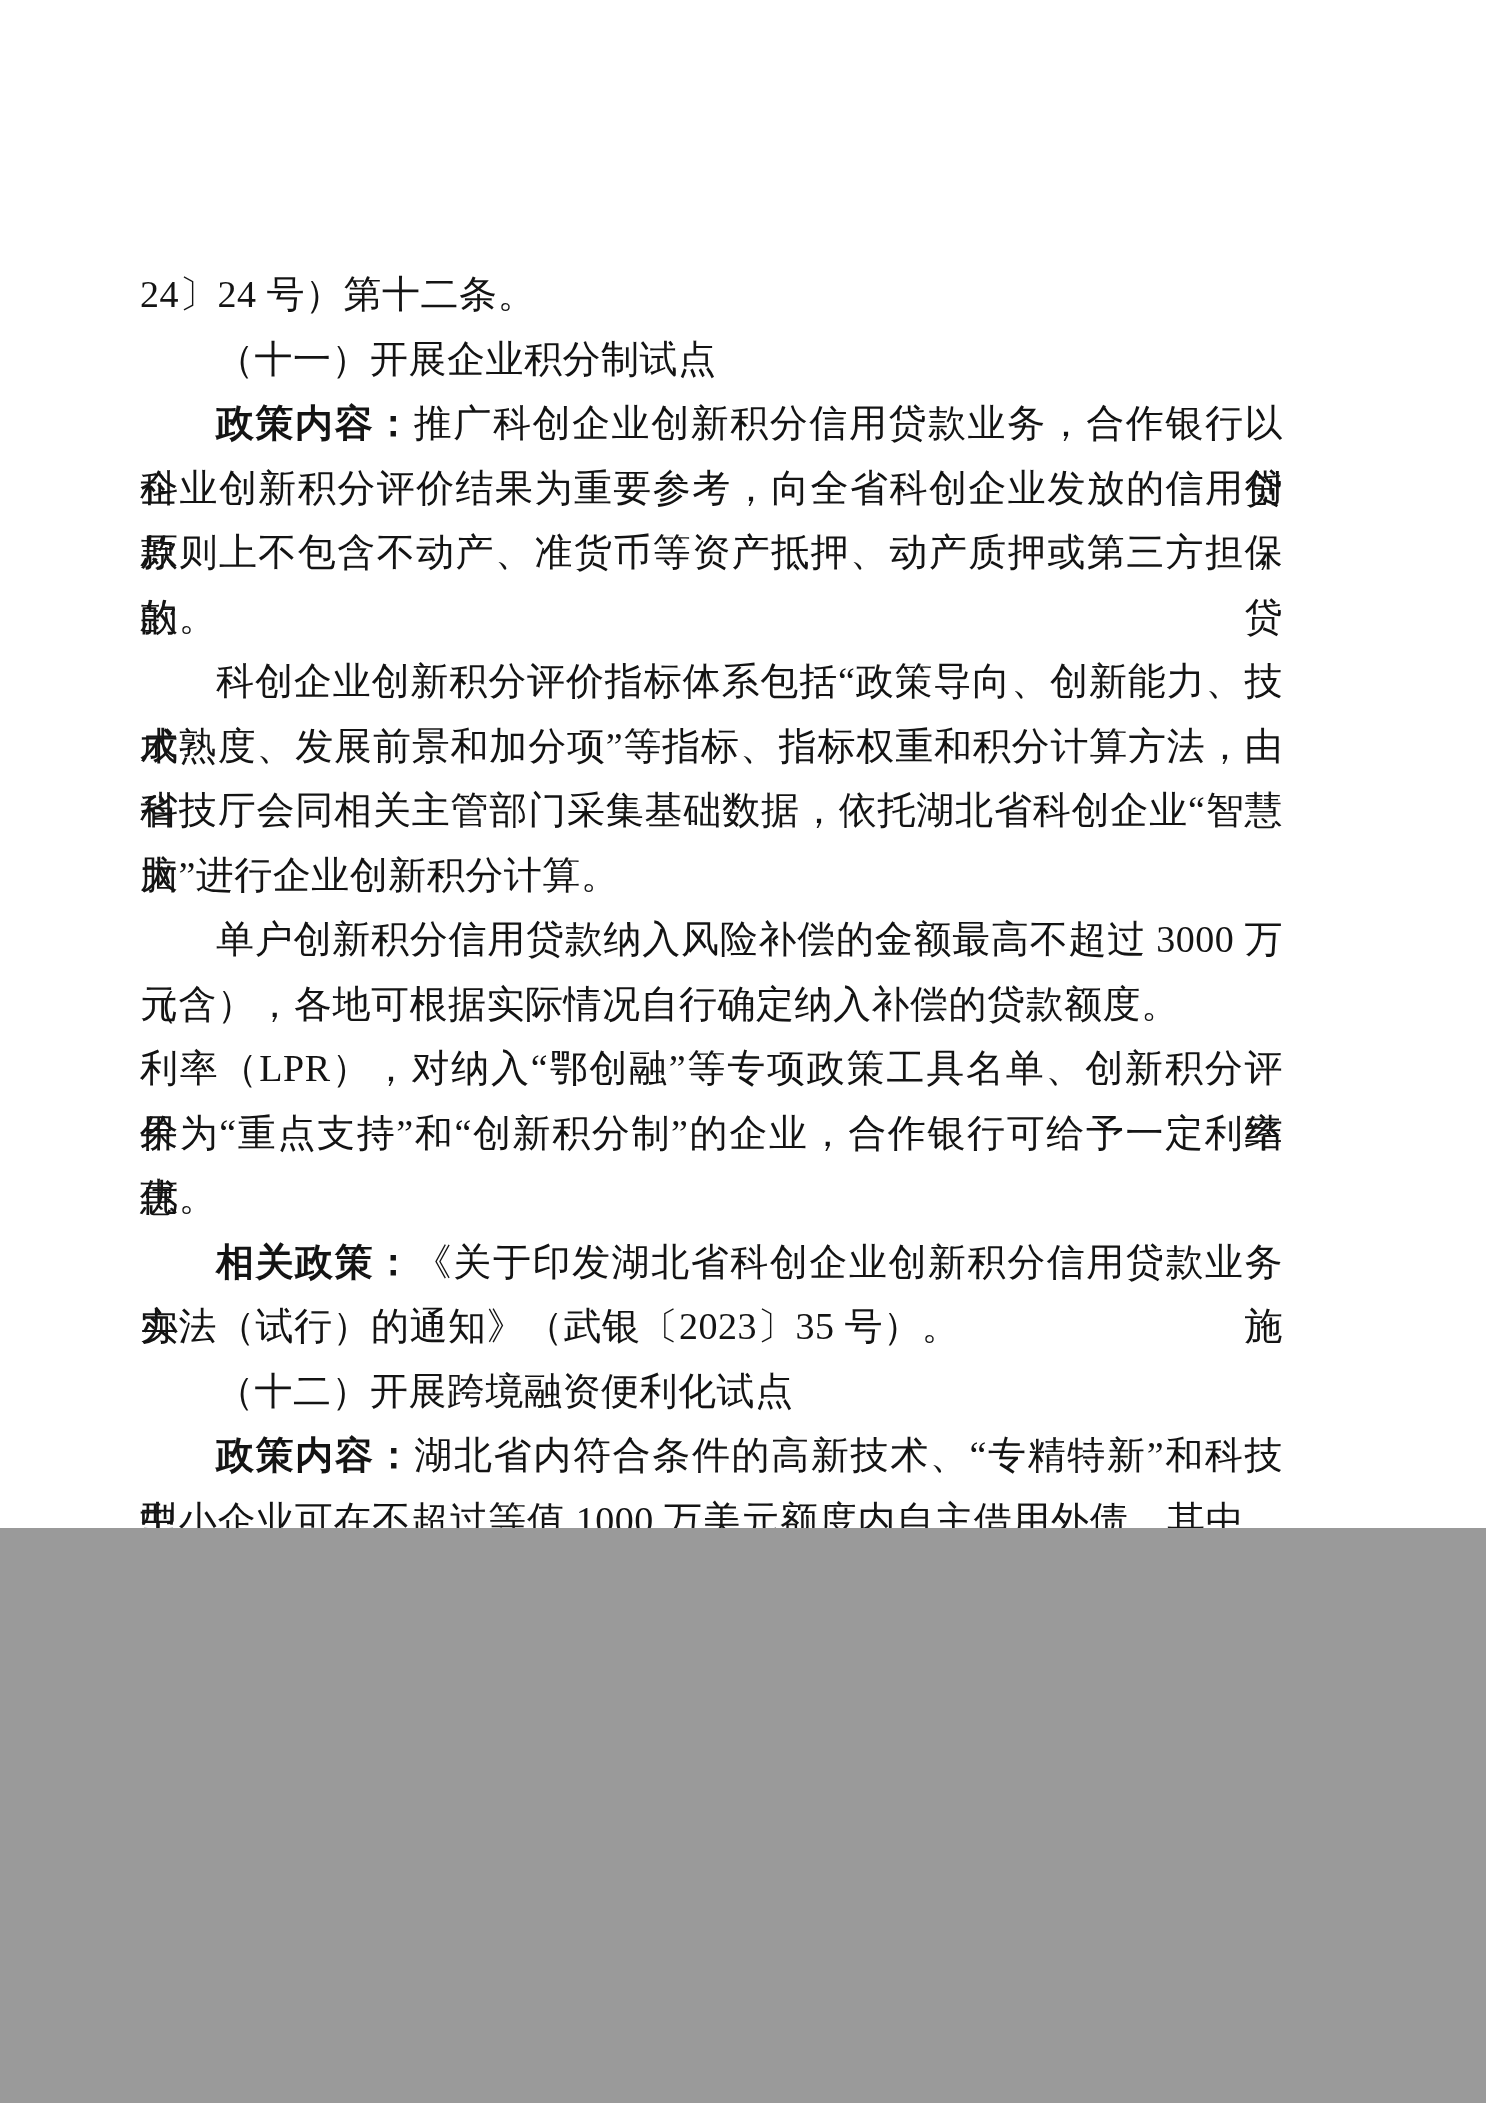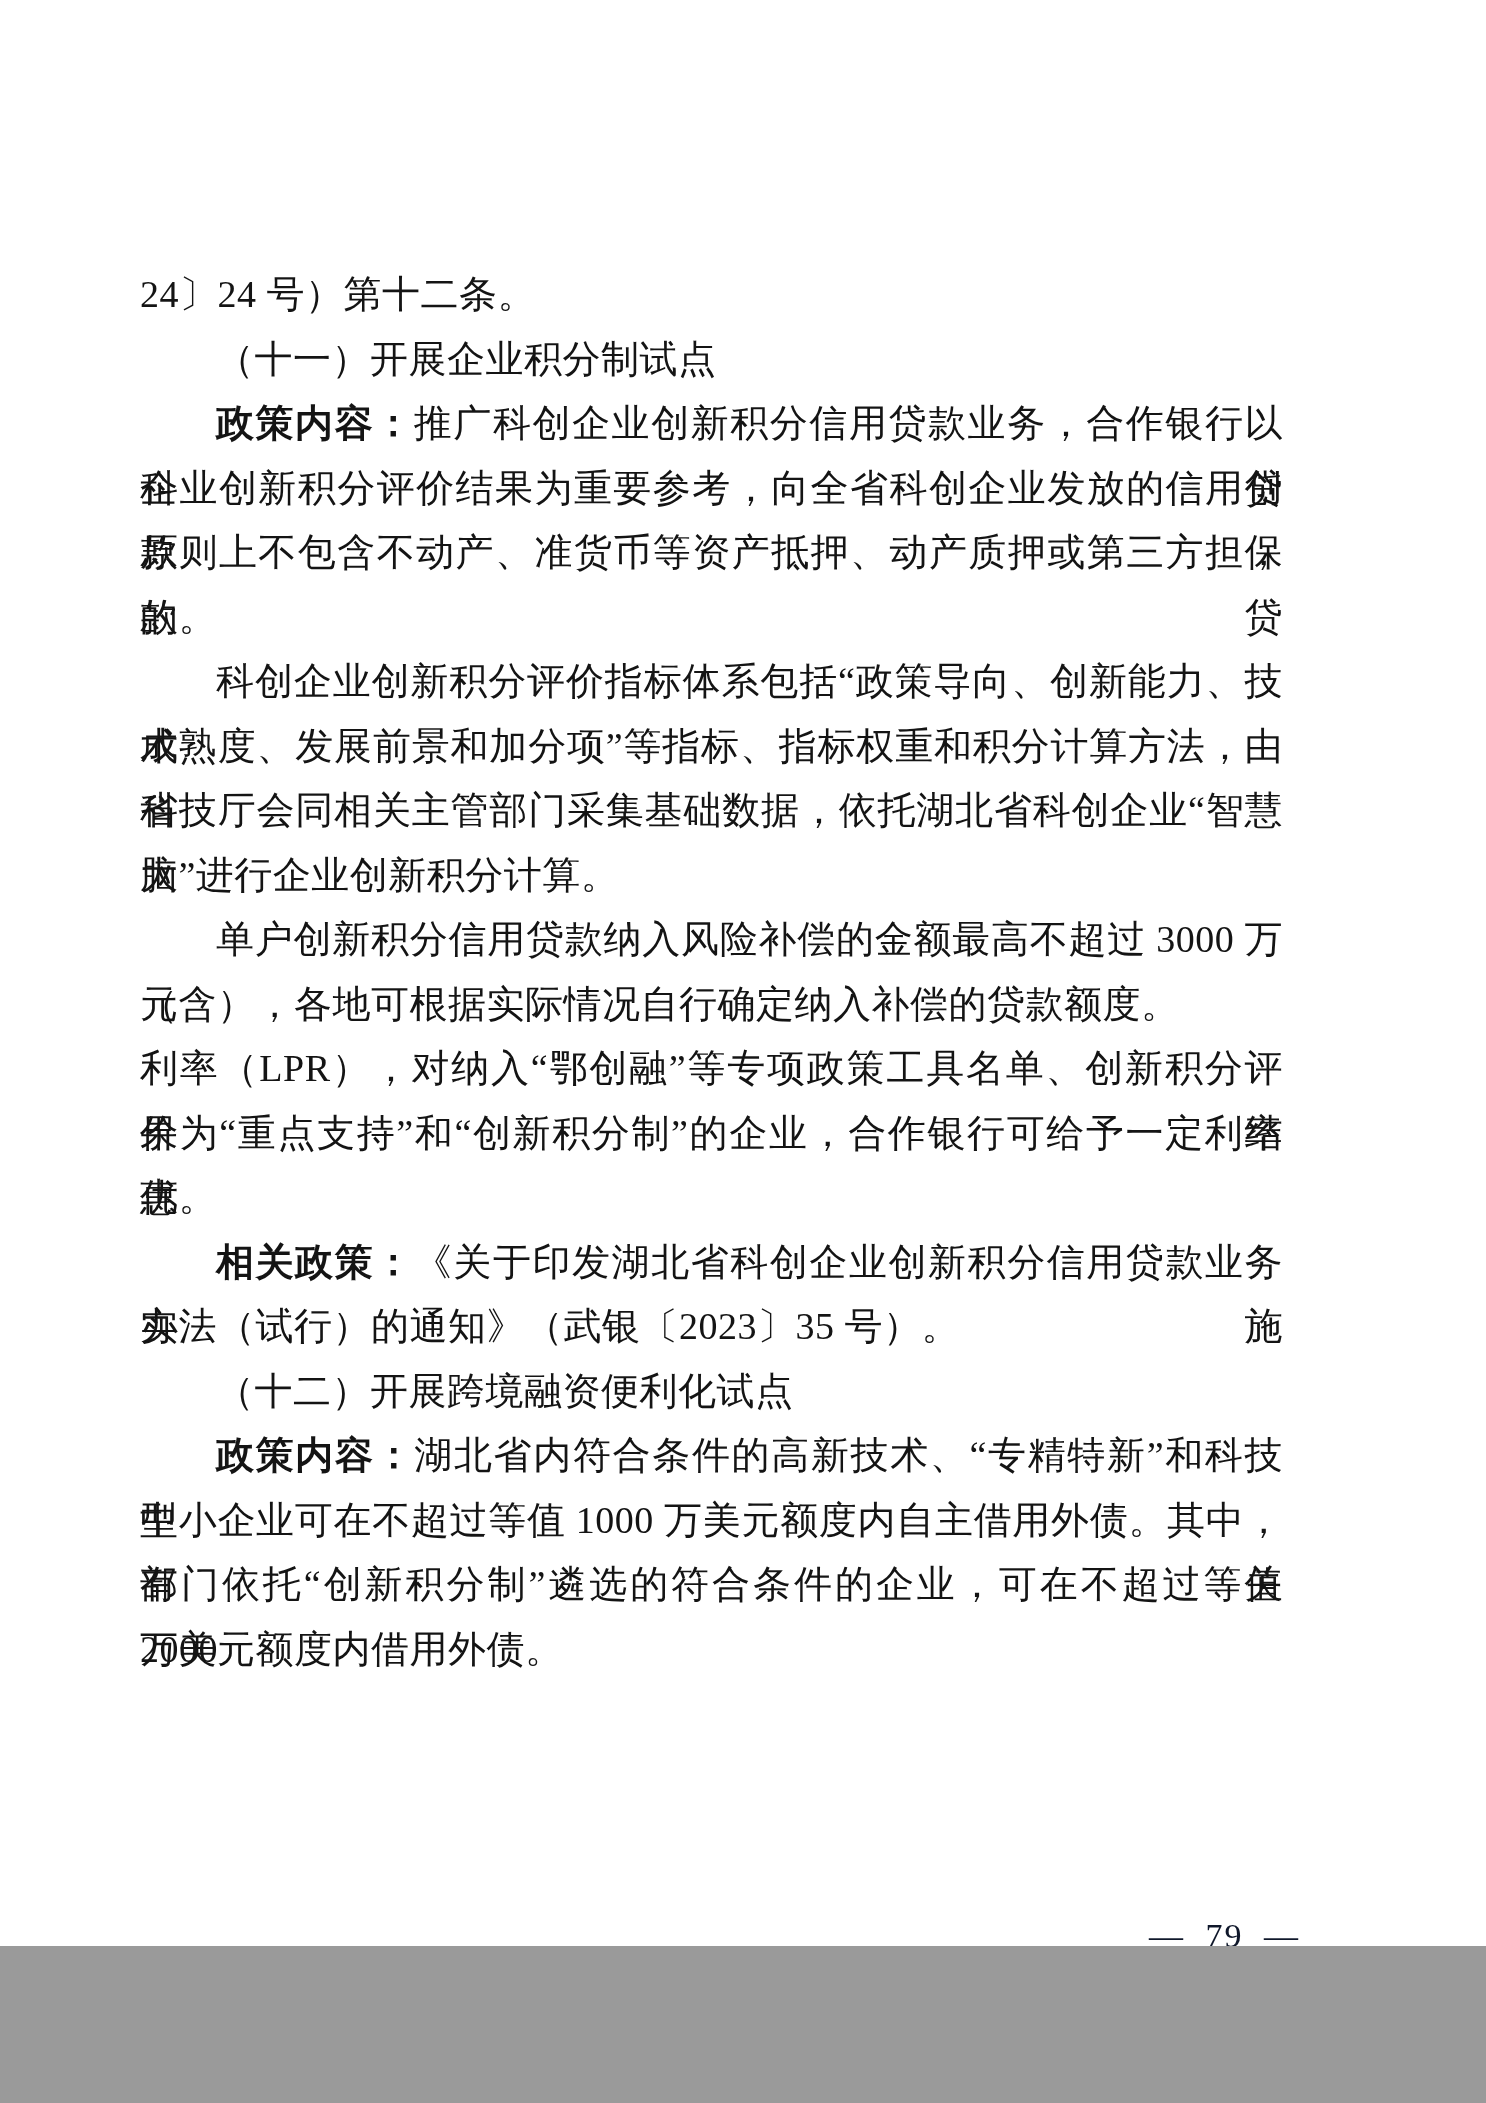--- a/index.html
+++ b/index.html
@@ -3,21 +3,21 @@
 <meta charset="utf-8">
 <style>
   html, body {
     margin: 0;
     padding: 0;
     background: #9a9a9a;
   }
   .page {
     position: relative;
     width: 1486px;
-    height: 1946px;
+    height: 1528px;
     margin: 0 auto;
     background: #ffffff;
     overflow: hidden;
     font-family: "Liberation Serif", "DejaVu Serif", serif;
     color: #141414;
   }
   .body-text {
     position: absolute;
     left: 140px;
     top: 262px;

